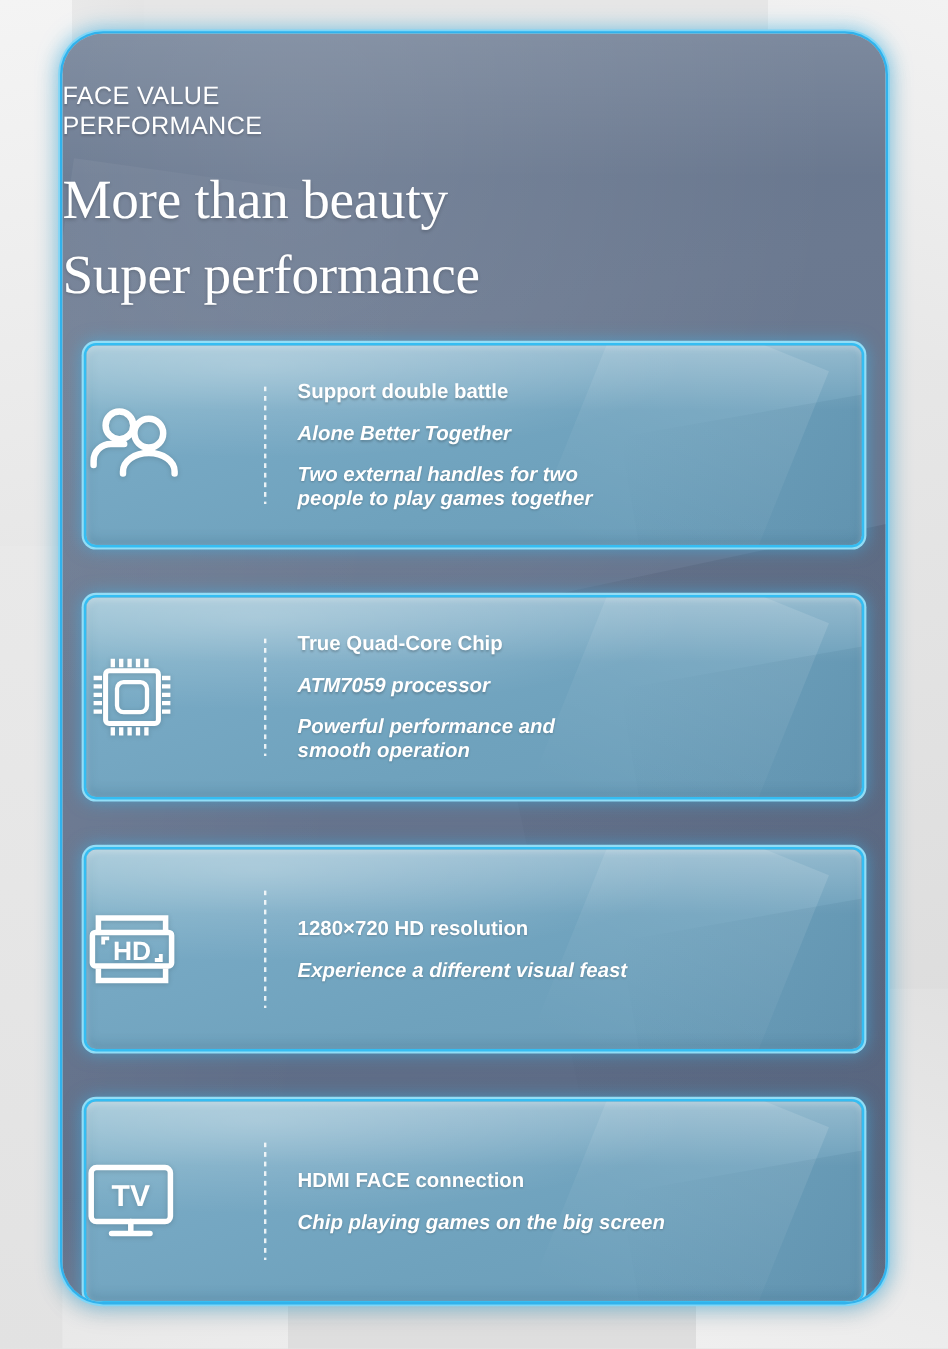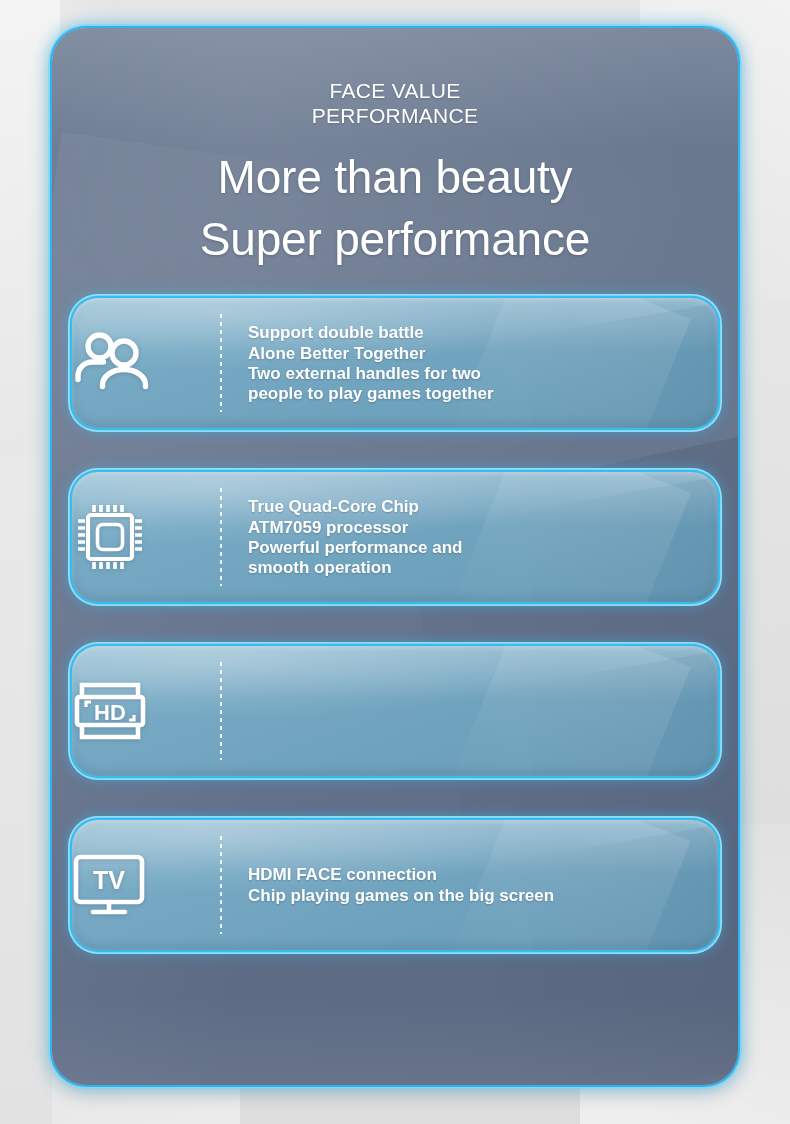--- a/index.html
+++ b/index.html
@@ -47,35 +47,35 @@
   .s1{top:0;left:0;width:100%;height:120px;
       background:linear-gradient(180deg,rgba(255,255,255,.14),rgba(255,255,255,0));}
   .s2{top:120px;left:-60px;width:300px;height:980px;transform:rotate(8deg);
       background:linear-gradient(90deg,rgba(255,255,255,.05),rgba(255,255,255,0));}
   .s3{bottom:0;right:-80px;width:360px;height:620px;transform:rotate(-12deg);
       background:linear-gradient(250deg,rgba(20,30,50,.12),rgba(20,30,50,0));}
   .s4{bottom:0;left:0;width:100%;height:90px;
       background:linear-gradient(0deg,rgba(255,255,255,.07),rgba(255,255,255,0));}
 
   
-  #header{position:relative;z-index:3;text-align:center;padding-top:50px;}
+  #header{position:relative;z-index:3;text-align:left;padding-top:40px;}
   #eyebrow{color:#ffffff;font-size:21px;line-height:25px;font-weight:400;
            letter-spacing:.3px;text-shadow:0 1px 2px rgba(0,0,0,.18);}
   #eyebrow span{display:block;}
   #headline{margin-top:18px;color:#ffffff;font-weight:400;
             font-size:46px;line-height:62px;letter-spacing:-.2px;
-            text-shadow:0 1px 3px rgba(0,0,0,.20);}
+            text-shadow:0 1px 3px rgba(0,0,0,.20);font-family:Liberation Serif, serif;}
   #headline span{display:block;}
 
   
   #cards{position:relative;z-index:3;margin-top:28px;
          display:flex;flex-direction:column;gap:44px;
          padding:0 20px;}
   .card{
-    position:relative;height:130px;border-radius:26px;
+    position:relative;height:166px;border-radius:8px;
     display:flex;align-items:center;
     background:
       radial-gradient(95% 80% at 22% 10%, rgba(255,255,255,.22) 0%, rgba(255,255,255,0) 58%),
       linear-gradient(160deg,#7fb2c9 0%,#76a8c3 30%,#6fa2bd 60%,#6a9cb8 100%);
     box-shadow:
       0 0 0 2.2px #35bdf2,
       0 0 0 4px rgba(150,226,250,.95),
       0 0 14px 3px rgba(55,190,245,.55),
       inset 0 2px 5px rgba(255,255,255,.30),
       inset 0 -4px 10px rgba(30,70,100,.18);
@@ -94,21 +94,21 @@
   .icon-wrap svg{display:block;filter:drop-shadow(0 1px 2px rgba(0,0,0,.15));}
 
   .divider{position:relative;z-index:2;flex:0 0 2px;height:98px;
            background-image:linear-gradient(#ffffff 55%,rgba(255,255,255,0) 0);
            background-size:2px 8px;background-repeat:repeat-y;opacity:.85;}
 
   .texts{position:relative;z-index:2;flex:1;padding-left:26px;padding-right:12px;
          display:flex;flex-direction:column;justify-content:center;}
   .texts .line{color:#ffffff;font-weight:bold;font-size:17px;line-height:21px;
                text-shadow:0 1px 2px rgba(0,0,0,.22);}
-  .texts .line + .line{}
+  .texts .line + .line{margin-top:14px;font-style:italic;}
   .texts .line.two-row{line-height:20px;}
 </style>
 </head>
 <body>
 
 <div id="backdrop">
   <div class="facet f1"></div>
   <div class="facet f2"></div>
   <div class="facet f3"></div>
   <div class="facet f4"></div>
@@ -188,20 +188,24 @@
         <svg width="76" height="62" viewBox="0 0 76 62" fill="none" stroke="#ffffff" stroke-width="4.6" stroke-linecap="butt" stroke-linejoin="miter">
           <path d="M10 15V5h56v10"></path>
           <path d="M10 47v10h56V47"></path>
           <rect x="5" y="17" width="66" height="28" rx="2.5"></rect>
           <path d="M14 27v-5h5" stroke-width="3.2"></path>
           <path d="M62 35v5h-5" stroke-width="3.2"></path>
           <text x="38" y="40" font-family="'Liberation Sans', sans-serif" font-size="22" font-weight="bold" fill="#ffffff" stroke="none" text-anchor="middle">HD</text>
         </svg>
       </div>
       <div class="divider"></div>
+      <div class="texts">
+        <div class="line">1280×720 HD resolution</div>
+        <div class="line">Experience a different visual feast</div>
+      </div>
     </div>
 
     <div class="card">
       <div class="glint g1"></div>
       <div class="glint g2"></div>
       <div class="glint g3"></div>
       <div class="icon-wrap">
         <svg width="74" height="64" viewBox="0 0 74 64" fill="none" stroke="#ffffff" stroke-width="4.6" stroke-linecap="round" stroke-linejoin="round">
           <rect x="4" y="4" width="66" height="45" rx="4.5"></rect>
           <path d="M37 49v8"></path>

